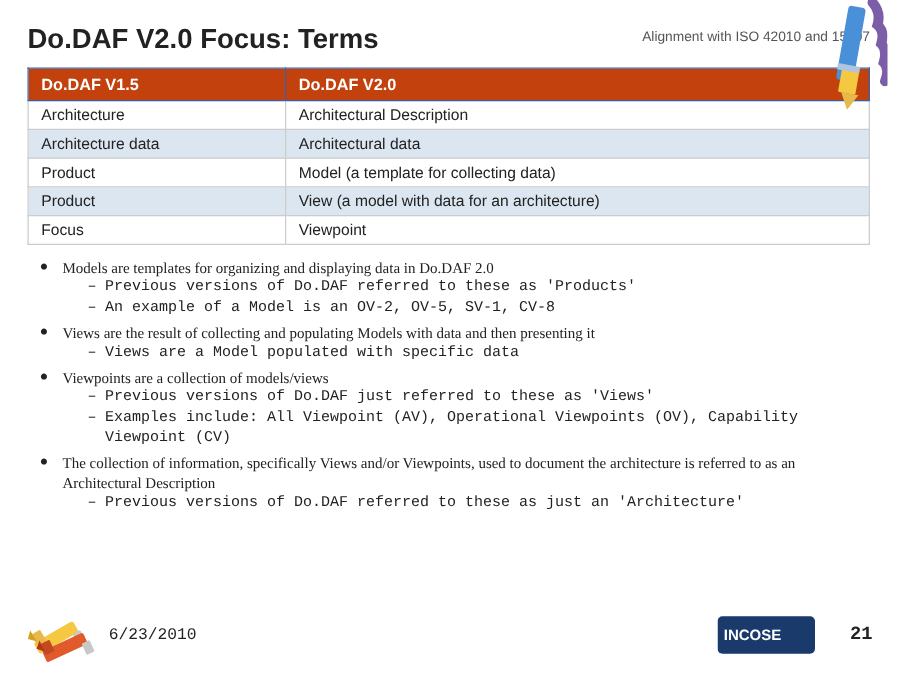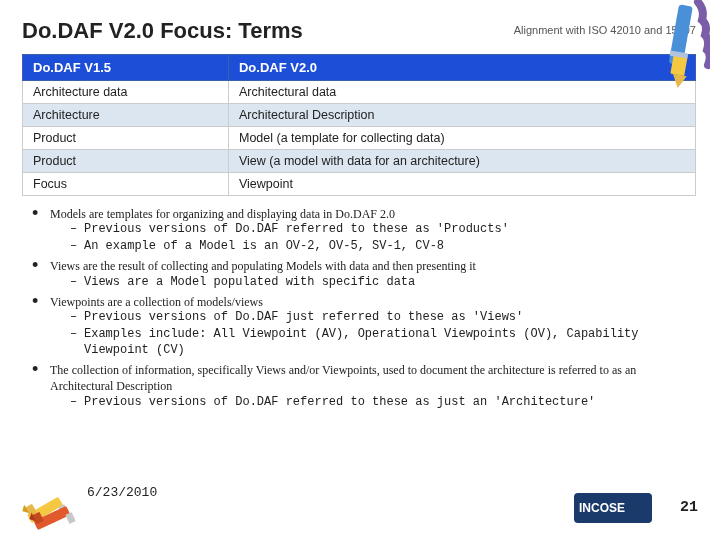--- a/index.html
+++ b/index.html
@@ -43,21 +43,21 @@
     }
 
     
     .comparison-table {
       width: 100%;
       border-collapse: collapse;
       margin-bottom: 10px;
     }
 
     .comparison-table th {
-      background: #1d4ed8;
+      background: #c2410c;
       color: #fff;
       padding: 5px 10px;
       text-align: left;
       font-size: 13px;
       border: 1px solid #3a60a8;
     }
 
     .comparison-table td {
       padding: 4px 10px;
       border: 1px solid #ccc;
@@ -130,20 +130,21 @@
       bottom: 10px;
       left: 22px;
       right: 22px;
       display: flex;
       align-items: center;
       justify-content: space-between;
     }
 
     .footer-left {
       display: flex;
+      align-items: center;
       gap: 10px;
     }
 
     .pencil-icon {
       width: 55px;
       height: 45px;
     }
 
     .date-text {
       font-size: 13px;
@@ -198,26 +199,26 @@
 
   <table class="comparison-table">
     <thead>
       <tr>
         <th>Do.DAF V1.5</th>
         <th>Do.DAF V2.0</th>
       </tr>
     </thead>
     <tbody id="table-body">
     <tr>
+          <td>Architecture</td>
+          <td>Architectural Description</td>
+        </tr>
+        <tr>
           <td>Architecture data</td>
           <td>Architectural data</td>
-        </tr>
-        <tr>
-          <td>Architecture</td>
-          <td>Architectural Description</td>
         </tr>
         <tr>
           <td>Product</td>
           <td>Model (a template for collecting data)</td>
         </tr>
         <tr>
           <td>Product</td>
           <td>View (a model with data for an architecture)</td>
         </tr>
         <tr>

